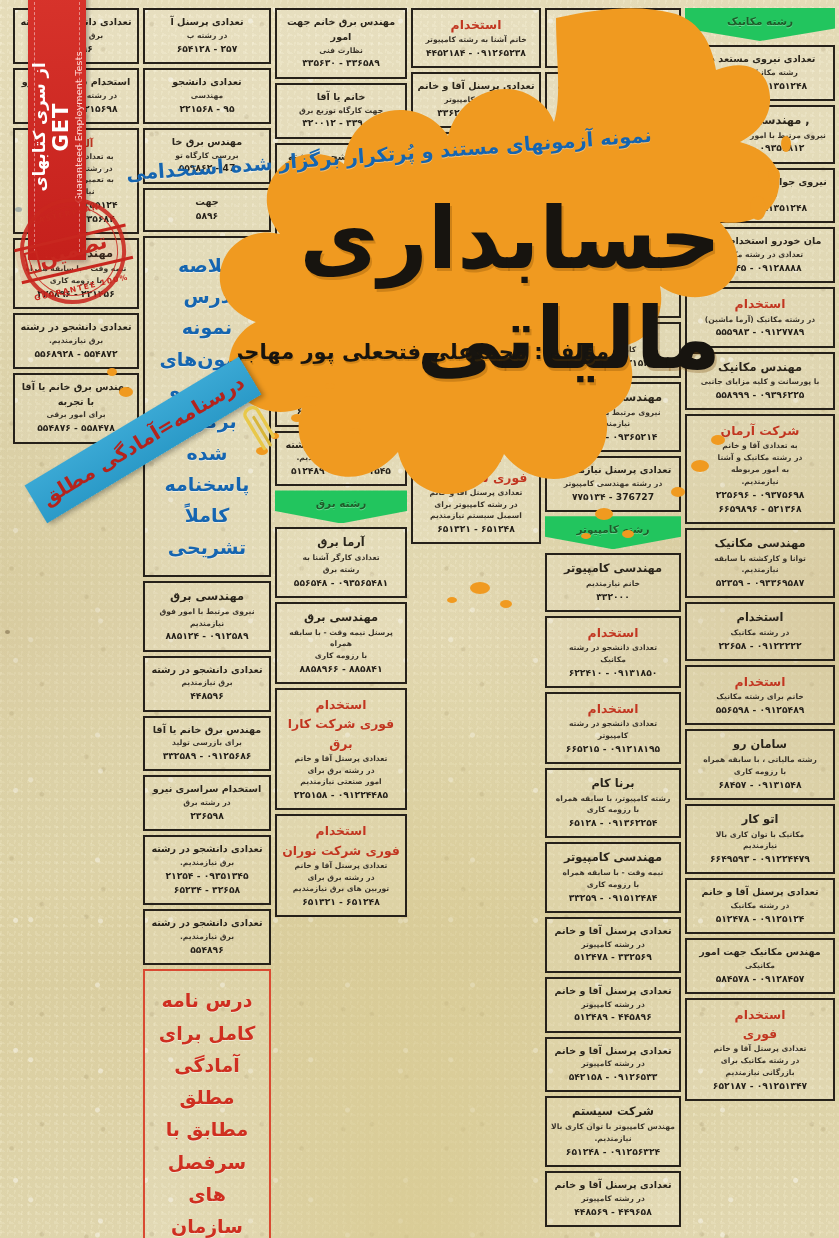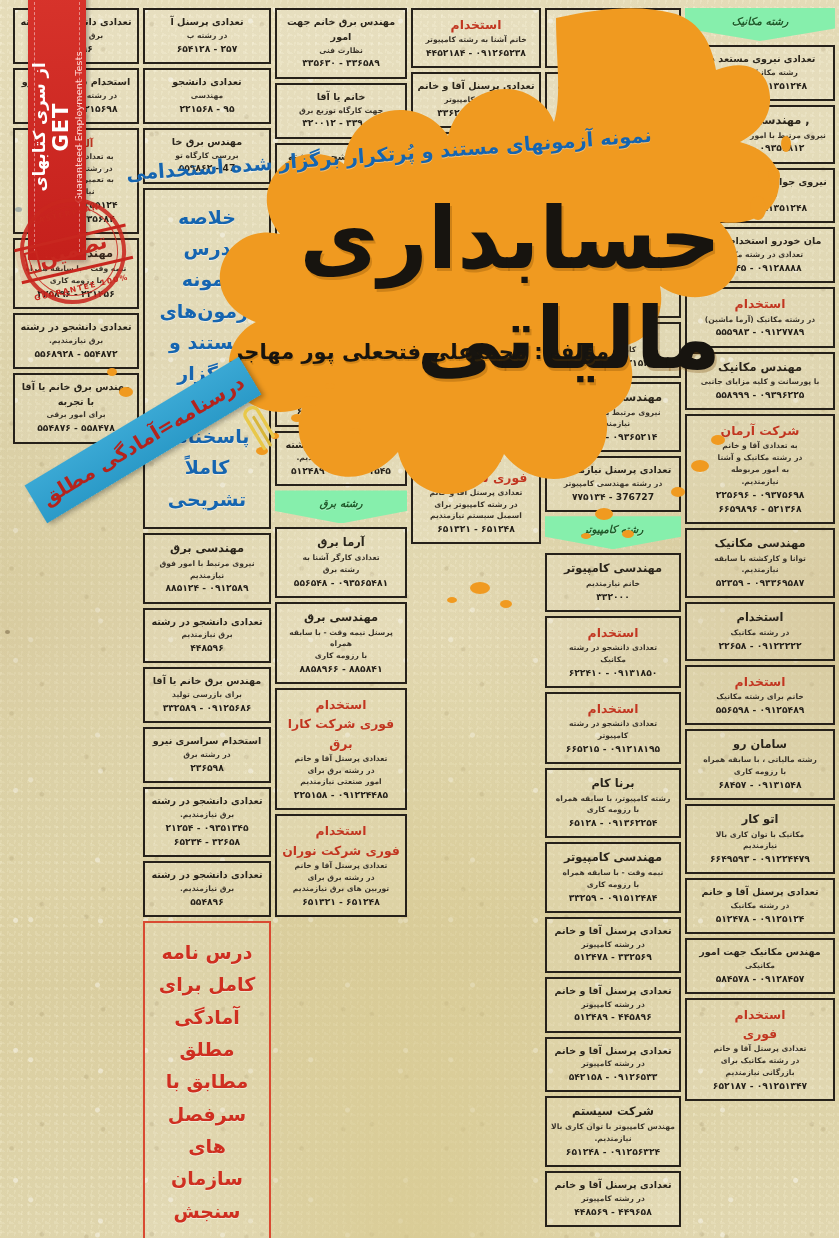--- a/index.html
+++ b/index.html
@@ -42,25 +42,24 @@
     padding:5px 4px 6px;box-sizing:border-box;
     text-shadow:0 0 1px rgba(255,255,255,.35);
   }
   .ad .t{font-weight:bold;font-size:9.6px;letter-spacing:.2px;}
   .ad .t.big{font-size:11.4px;}
   .ad .t.red{color:#c1361f;font-size:12.4px;font-weight:bold;}
   .ad .t.redsm{color:#c1361f;font-size:10.4px;font-weight:bold;}
   .ad .s{font-size:7.6px;font-weight:bold;color:#3a3326;}
   .ad .n{font-size:9.2px;font-weight:bold;letter-spacing:.4px;color:#241f16;}
   .gbanner{
-    background:#86efac;color:#1e5c2a;font-weight:bold;font-size:10.5px;
+    background:#22c55e;color:#1e5c2a;font-weight:bold;font-size:10.5px;
     text-align:center;padding:7px 4px 14px;
     clip-path:polygon(0 0,100% 0,100% 62%,50% 100%,0 62%);
     text-shadow:0 1px 0 rgba(255,255,255,.3);
-    font-style:italic;
   }
   .bluebox{
     border:2.2px solid #26211a;background:rgba(255,255,255,.12);
     padding:12px 10px;text-align:center;
   }
   .bluebox div{color:#1565b0;font-weight:bold;font-size:19px;line-height:1.65;
     text-shadow:0 1px 0 rgba(255,255,255,.5);}
   .redbox{
     border:2px solid #d94a32;background:rgba(255,255,255,.10);
     padding:13px 10px;text-align:center;
@@ -800,20 +799,28 @@
     </div>
     <div class="ad">
       <div class="t">
         <div>مهندس برق خا</div>
       </div>
       <div class="s">
         <div>بررسی کارگاه تو</div>
       </div>
       <div class="n">
         <div>47 - ۵۵۹۸۶۲</div>
+      </div>
+    </div>
+    <div class="ad">
+      <div class="t">
+        <div>جهت</div>
+      </div>
+      <div class="n">
+        <div>۵۸۹۶</div>
       </div>
     </div>
     <div class="bluebox">
       <div>خلاصه درس</div>
       <div>نمونه آزمون‌های مستند و برگزار شده</div>
       <div>پاسخنامه کاملاً تشریحی</div>
     </div>
     <div class="ad">
       <div class="t big">
         <div>مهندسی برق</div>

